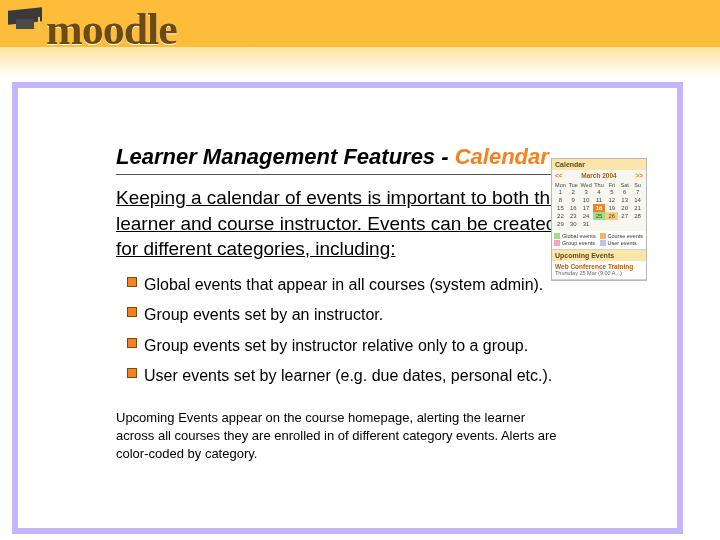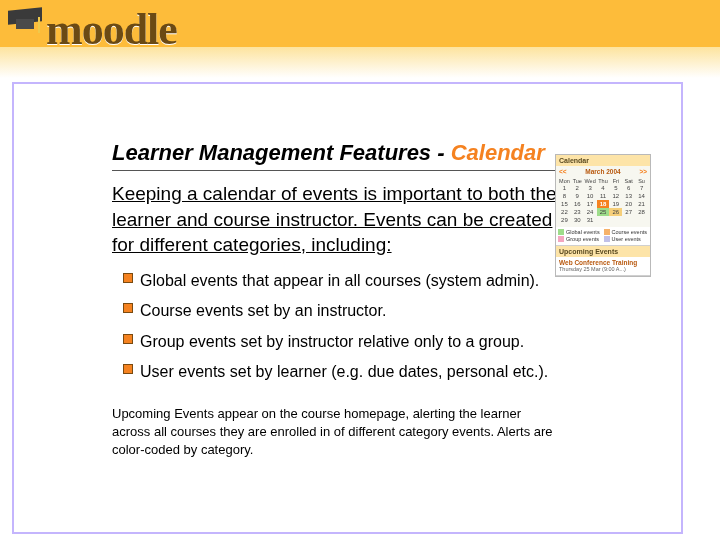--- a/index.html
+++ b/index.html
@@ -25,21 +25,21 @@
     position: absolute; left: 30px; top: 8px; width: 2px; height: 16px; background: #efc94c;
   }
   .logo-text {
     font-family: Georgia, 'Times New Roman', serif;
     font-weight: bold; font-size: 44px; color: #6b4a14;
     letter-spacing: -1px; margin-left: 2px;
     text-shadow: 0 1px 0 #fff;
   }
   .card {
     position: absolute; left: 12px; right: 12px; top: 82px; bottom: 6px;
-    border: 2px solid #c4b5fd; background: #fff;
+    border: 6px solid #c4b5fd; background: #fff;
     padding: 56px 20px 20px 98px;
   }
   .main-col { width: 450px; }
   h1.title {
     font-size: 22px; font-weight: bold; font-style: italic; color: #000;
     border-bottom: 1px solid #555; padding-bottom: 4px; margin-bottom: 10px;
   }
   h1.title .accent { color: #f58220; font-style: italic; }
   p.intro { font-size: 19px; line-height: 1.35; color: #000; margin-bottom: 12px; text-decoration: underline; }
   ul.bullets { list-style: none; margin-left: 12px; margin-bottom: 6px; }
@@ -95,21 +95,21 @@
   </div>
 
   <div class="card">
     <div class="main-col">
       <h1 class="title">
         <span>Learner Management Features - </span><span class="accent">Calendar</span>
       </h1>
       <p class="intro">Keeping a calendar of events is important to both the learner and course instructor.  Events can be created for different categories, including:</p>
       <ul class="bullets">
         <li>Global events that appear in all courses (system admin).</li>
-        <li>Course events set by an instructor.</li>
+        <li>Group events set by an instructor.</li>
         <li>Group events set by instructor relative only to a group.</li>
         <li>User events set by learner (e.g. due dates, personal etc.).</li>
       </ul>
       <p class="outro">Upcoming Events appear on the course homepage, alerting the learner across all courses they are enrolled in of different category events.  Alerts are color-coded by category.</p>
     </div>
 
     <div class="cal-widget">
       <div class="cal-block">
         <div class="cal-head">Calendar</div>
         <div class="cal-nav">

